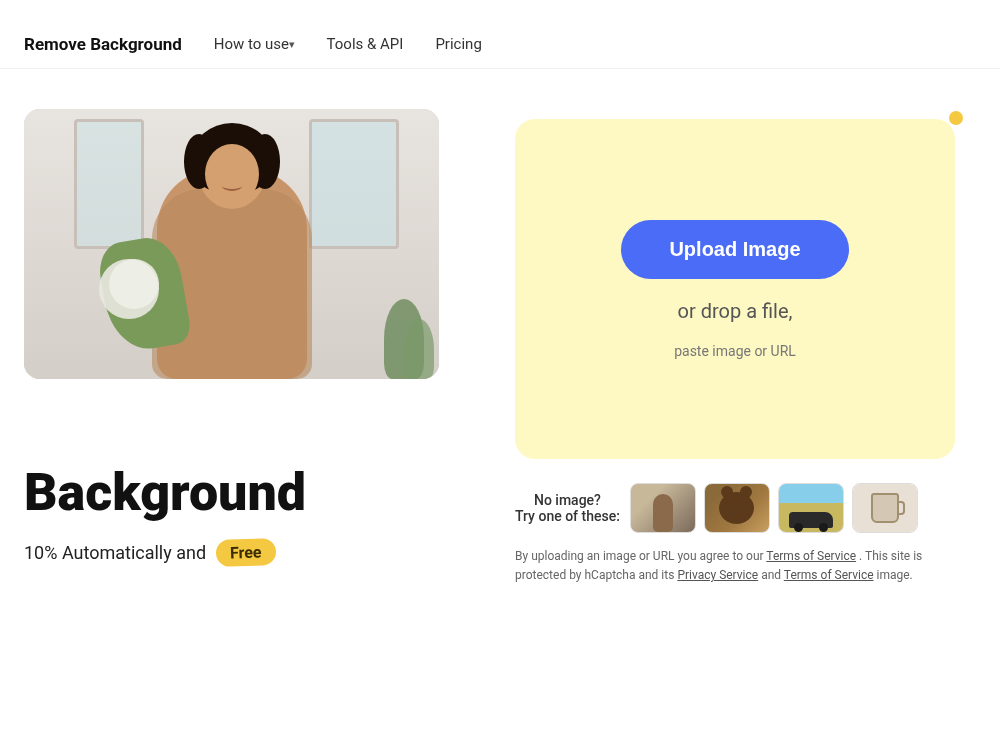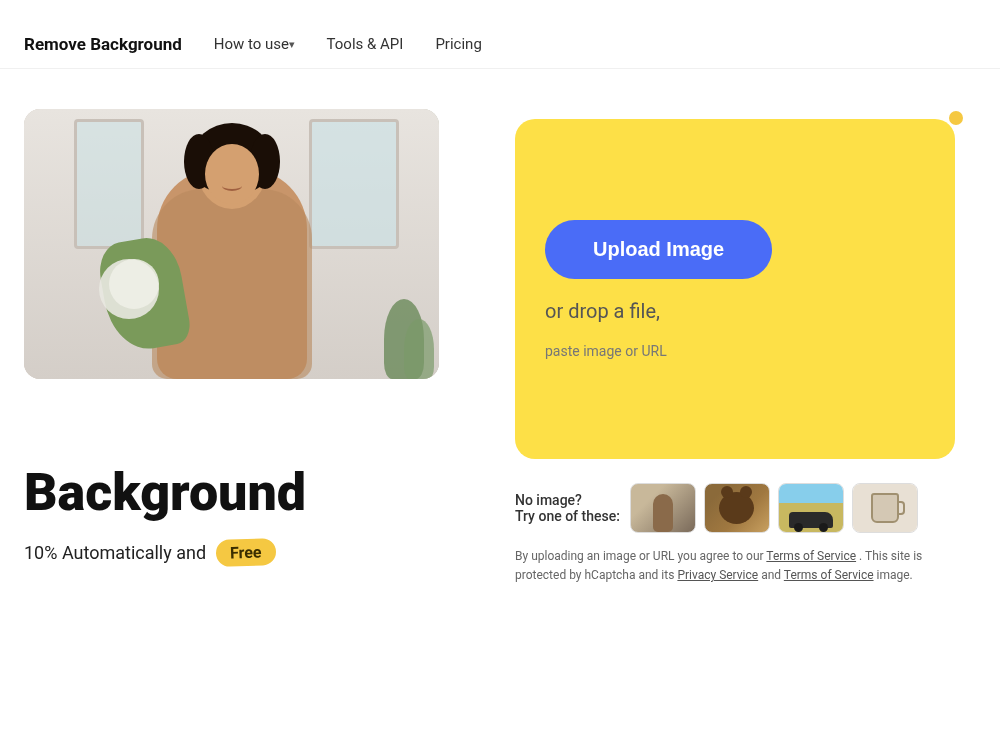--- a/index.html
+++ b/index.html
@@ -102,27 +102,27 @@
     .right-side {
       flex: 1;
       display: flex;
       flex-direction: column;
       align-items: center;
       padding-top: 10px;
     }
 
     
     .upload-zone {
-      background: #fde047;
+      background: #fef9c3;
       border-radius: 20px;
       width: 440px;
       min-height: 340px;
       display: flex;
       flex-direction: column;
-      align-items: flex-start;
+      align-items: center;
       justify-content: center;
       padding: 40px 30px;
       gap: 20px;
       position: relative;
     }
     .upload-button {
       background: #4a6cf7;
       color: #ffffff;
       border: none;
       border-radius: 50px;
@@ -154,20 +154,21 @@
       border-radius: 50%;
     }
 
     
     .sample-section {
       width: 440px;
       margin-top: 24px;
       display: flex;
       align-items: center;
       gap: 10px;
+      text-align: center;
     }
     .sample-label {
       font-size: 14px;
       color: #333;
       font-weight: 500;
       flex-shrink: 0;
     }
     .sample-images {
       display: flex;
       gap: 8px;

